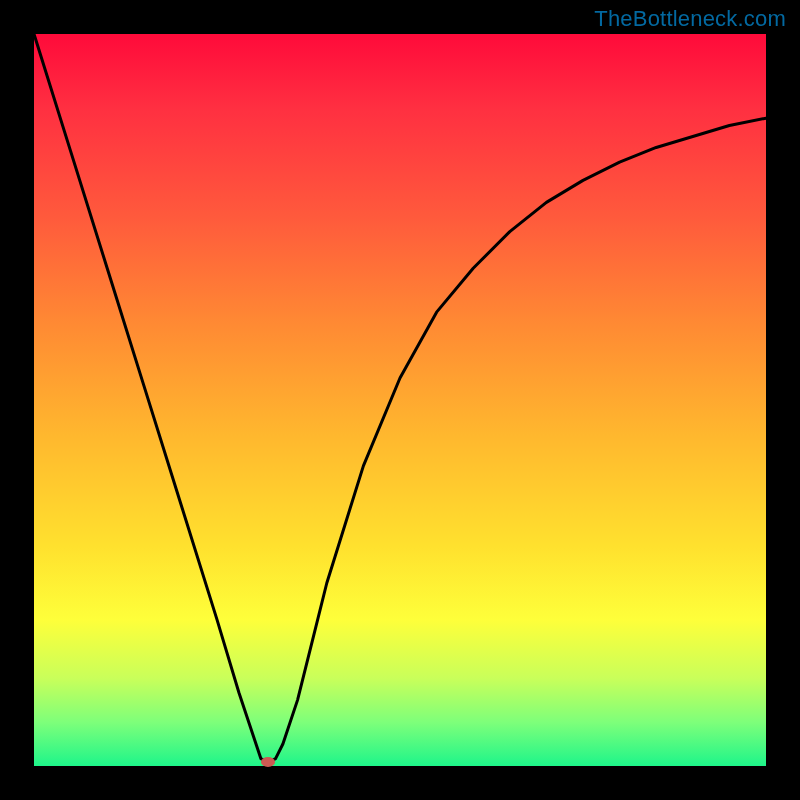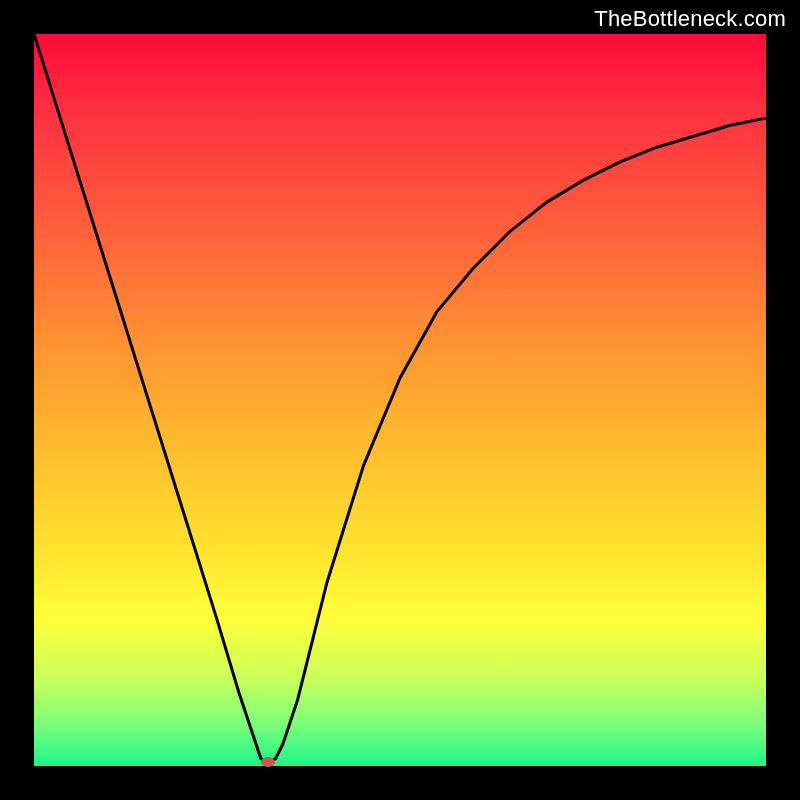--- a/index.html
+++ b/index.html
@@ -34,21 +34,21 @@
       #ffe12e 70%,
       #feff3a 80%,
       #c9ff5a 88%,
       #7eff7a 94%,
       #1ef58a 100%);
   }
   .watermark {
     position: absolute;
     top: 6px;
     right: 14px;
-    color: #ffffff;
+    color: #0369a1;
     font-size: 22px;
     font-weight: 500;
     letter-spacing: 0.2px;
   }
   svg.curve {
     position: absolute;
     left: 0;
     top: 0;
     width: 732px;
     height: 732px;

